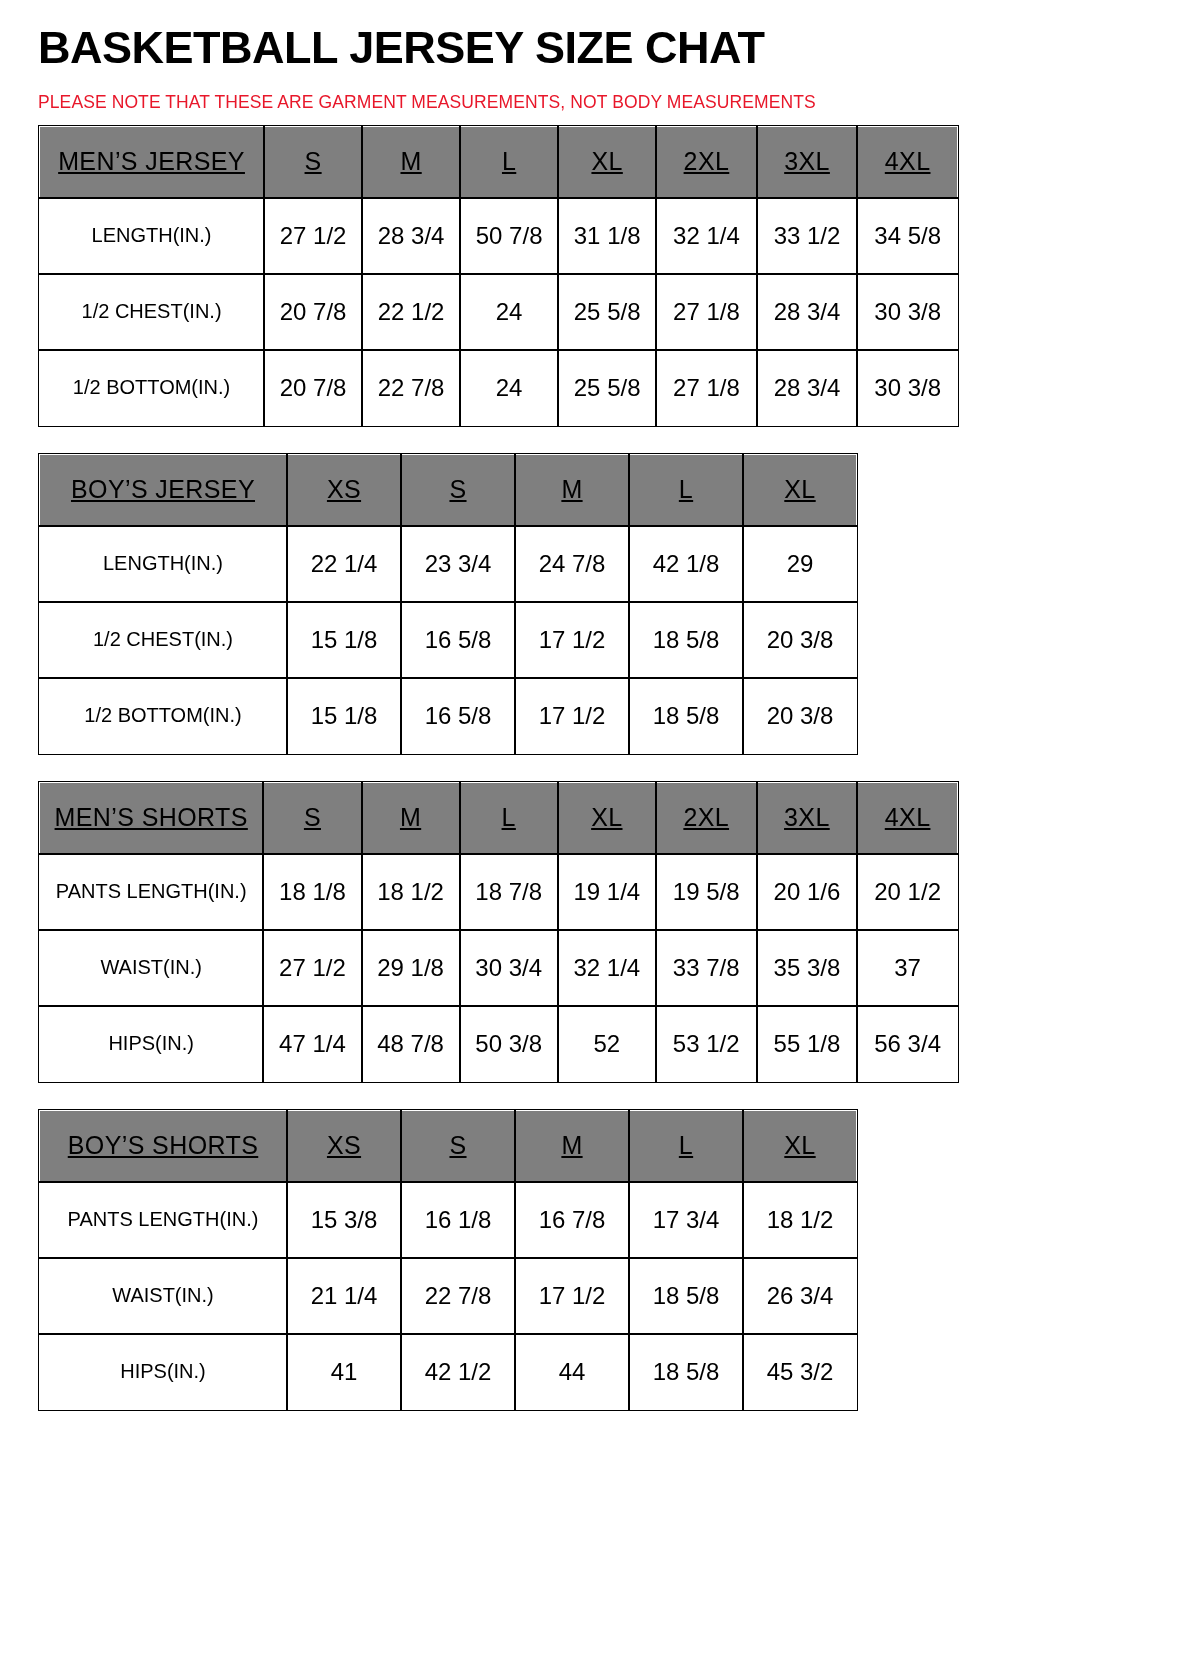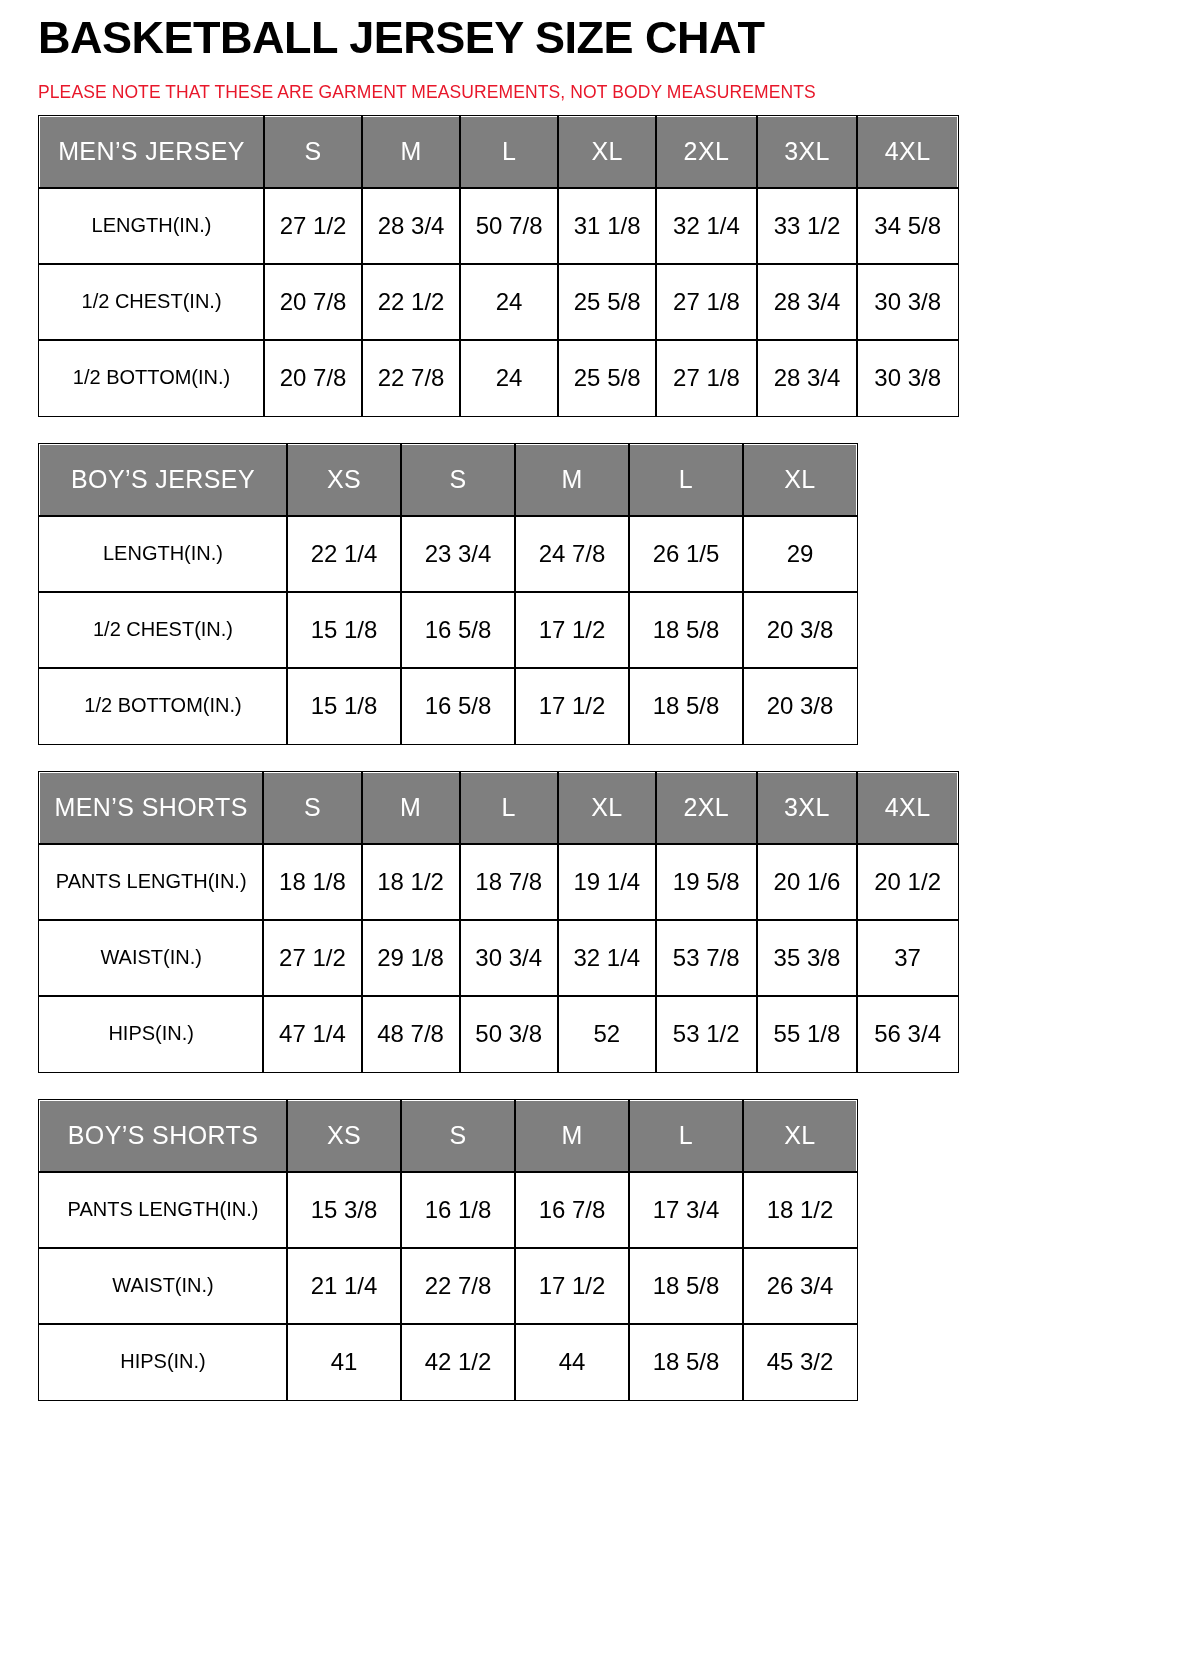--- a/index.html
+++ b/index.html
@@ -10,21 +10,21 @@
   }
   body {
     width: 1200px;
     min-height: 1679px;
     font-family: "Liberation Sans", sans-serif;
     color: #000000;
   }
   .page {
     width: 989px;
     min-height: 1679px;
-    padding: 8px 30px 10px 30px;
+    padding: 18px 30px 10px 30px;
     position: relative;
   }
   .main-title {
     font-size: 45px;
     font-weight: bold;
     letter-spacing: -0.5px;
     line-height: 1.05;
     margin: 6px 0 4px 8px;
     white-space: nowrap;
   }
@@ -44,24 +44,25 @@
   table.size-table td, table.size-table th {
     border: 2px solid #ffffff;
     outline: 1px solid #000000;
     text-align: center;
     vertical-align: middle;
     font-weight: normal;
   }
   
   table.size-table thead td {
     background: #7f7f7f;
-    color: #ffffff;
+    color: #000000;
     font-size: 25px;
     height: 72px;
     letter-spacing: 0.4px;
+    text-decoration: underline;
   }
   table.size-table thead td.rowlabel {
     font-size: 25px;
   }
   table.size-table tbody td {
     background: #ffffff;
     color: #000000;
     height: 76px;
     font-size: 24px;
   }
@@ -166,21 +167,21 @@
             <td>L</td>
             <td>XL</td>
           </tr>
         </thead>
         <tbody>
           <tr>
             <td class="rowlabel">LENGTH(IN.)</td>
             <td>22  1/4</td>
             <td>23  3/4</td>
             <td>24  7/8</td>
-            <td>26  1/5</td>
+            <td>42  1/8</td>
             <td>29</td>
           </tr>
           <tr>
             <td class="rowlabel">1/2  CHEST(IN.)</td>
             <td>15  1/8</td>
             <td>16  5/8</td>
             <td>17  1/2</td>
             <td>18  5/8</td>
             <td>20  3/8</td>
           </tr>
@@ -227,21 +228,21 @@
             <td>19  5/8</td>
             <td>20  1/6</td>
             <td>20  1/2</td>
           </tr>
           <tr>
             <td class="rowlabel">WAIST(IN.)</td>
             <td>27  1/2</td>
             <td>29  1/8</td>
             <td>30  3/4</td>
             <td>32  1/4</td>
-            <td>53  7/8</td>
+            <td>33  7/8</td>
             <td>35  3/8</td>
             <td>37</td>
           </tr>
           <tr>
             <td class="rowlabel">HIPS(IN.)</td>
             <td>47  1/4</td>
             <td>48  7/8</td>
             <td>50  3/8</td>
             <td>52</td>
             <td>53  1/2</td>

